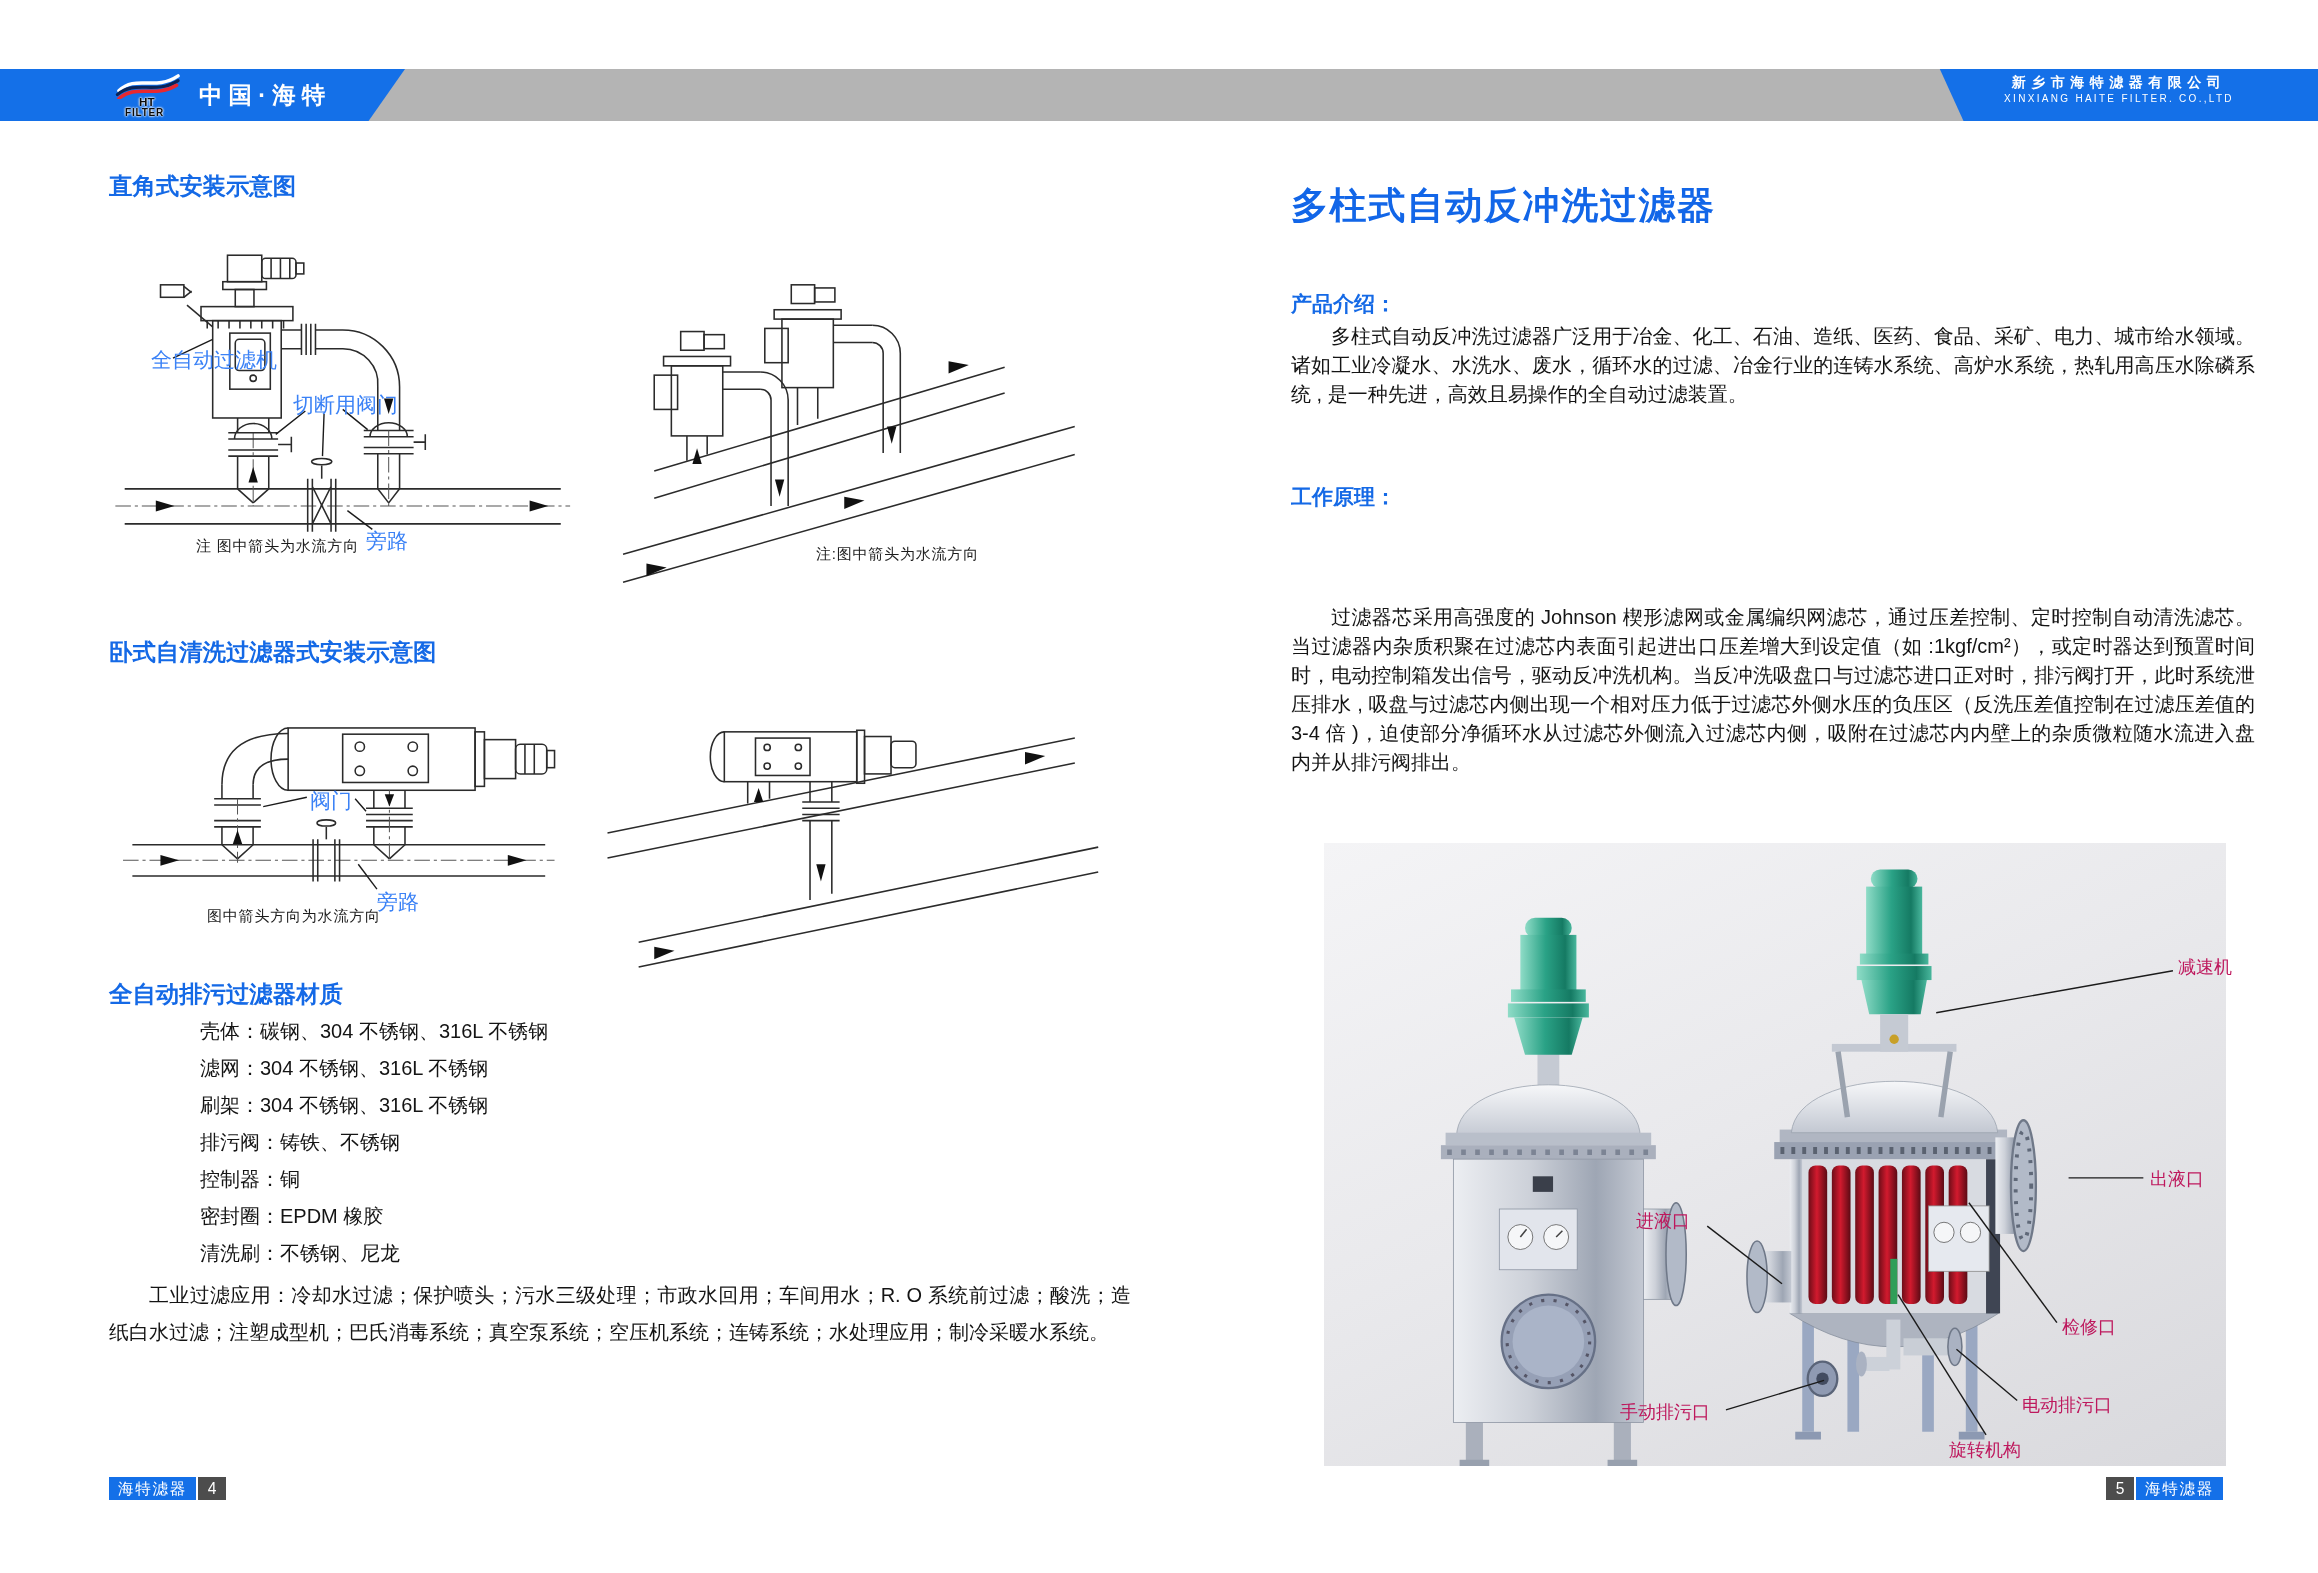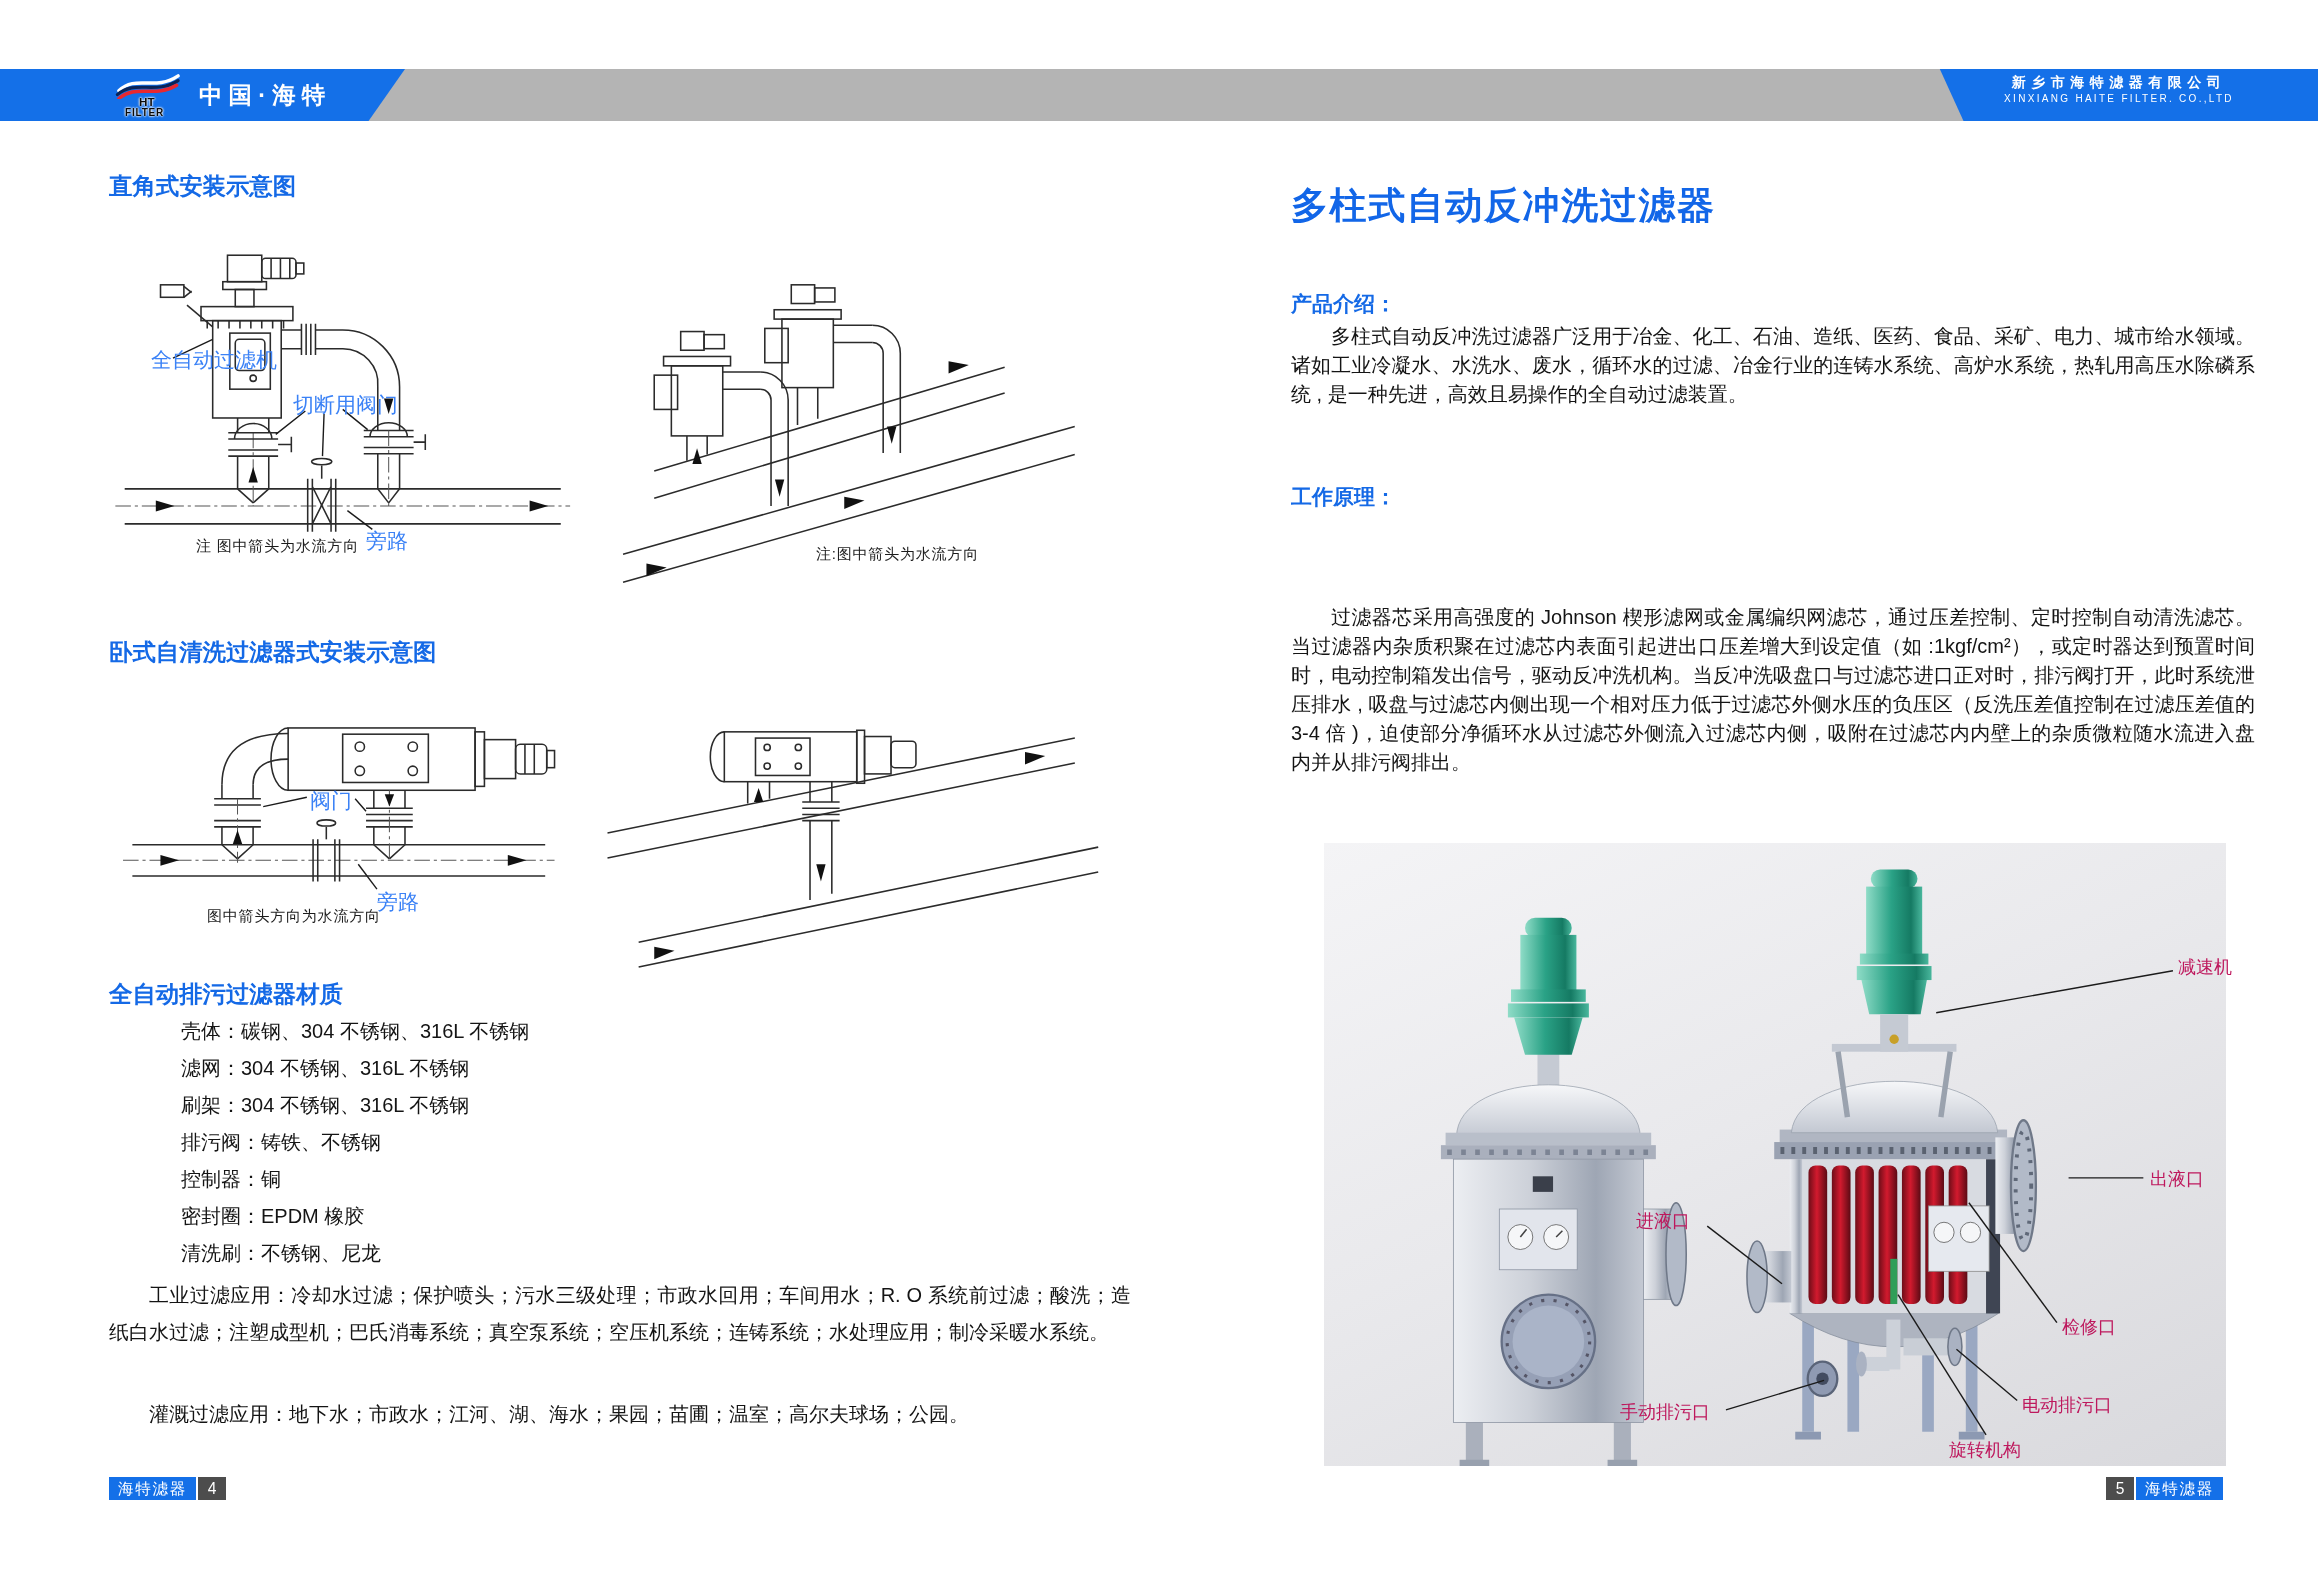--- a/index.html
+++ b/index.html
@@ -15,21 +15,21 @@
   .brand{position:absolute;left:199px;top:79px;font-size:23.4px;font-weight:bold;color:#ffffff;letter-spacing:6.2px;}
   .logo-txt{position:absolute;color:#0b0b0b;font-weight:bold;text-shadow:0 0 2.3px #fff,0 0 2.3px #fff,0 0 1.6px #fff;margin-left:8px;}
   .company{position:absolute;left:1963px;top:74px;width:312px;text-align:center;color:#ffffff;}
   .company .cn{font-size:14px;font-weight:bold;letter-spacing:5.5px;}
   .company .en{font-size:10px;letter-spacing:2.3px;margin-top:1px;}
   
   .h-blue{position:absolute;font-size:23.4px;font-weight:bold;color:#1469e6;}
   .h-sub{position:absolute;font-size:21px;font-weight:bold;color:#1469e6;}
   .big-title{position:absolute;left:1291px;top:181px;font-size:37px;font-weight:bold;color:#1266e8;letter-spacing:1.6px;}
   .para{position:absolute;font-size:20px;line-height:29px;text-align:justify;text-indent:2em;color:#141414;}
-  .mat-item{font-size:20px;line-height:37px;color:#141414;white-space:nowrap;}
+  .mat-item{font-size:20px;line-height:37px;color:#141414;white-space:nowrap;margin-left:19px;}
   .dlabel{position:absolute;font-size:21px;color:#3b82f6;white-space:nowrap;}
   .dnote{position:absolute;font-size:15px;color:#1c1c1c;white-space:nowrap;letter-spacing:0.8px;}
   .callout{position:absolute;font-size:18px;color:#be185d;white-space:nowrap;}
   
   .pg-blue{position:absolute;width:87px;height:23.4px;background:#1470e8;color:#fff;font-size:15.6px;
            text-align:center;line-height:23.4px;letter-spacing:1.6px;}
   .pg-gray{position:absolute;width:28px;height:23.4px;background:#4d4d4d;color:#fff;font-size:15.6px;
            text-align:center;line-height:23.4px;}
   
   svg.diagram{position:absolute;}
@@ -225,21 +225,20 @@
     <div class="mat-item">壳体：碳钢、304 不锈钢、316L 不锈钢</div>
     <div class="mat-item">滤网：304 不锈钢、316L 不锈钢</div>
     <div class="mat-item">刷架：304 不锈钢、316L 不锈钢</div>
     <div class="mat-item">排污阀：铸铁、不锈钢</div>
     <div class="mat-item">控制器：铜</div>
     <div class="mat-item">密封圈：EPDM 橡胶</div>
     <div class="mat-item">清洗刷：不锈钢、尼龙</div>
   </div>
 
   <div class="para" style="left:109px;top:1277px;width:1022px;line-height:37px">工业过滤应用：冷却水过滤；保护喷头；污水三级处理；市政水回用；车间用水；R. O 系统前过滤；酸洗；造纸白水过滤；注塑成型机；巴氏消毒系统；真空泵系统；空压机系统；连铸系统；水处理应用；制冷采暖水系统。</div>
-  <div class="para" style="left:109px;top:1396px;width:1022px;line-height:37px">灌溉过滤应用：地下水；市政水；江河、湖、海水；果园；苗圃；温室；高尔夫球场；公园。</div>
 
   <div class="pg-blue" style="left:109px;top:1477px">海特滤器</div>
   <div class="pg-gray" style="left:198px;top:1477px">4</div>
 
   <div class="big-title">多柱式自动反冲洗过滤器</div>
 
   <div class="h-sub" style="left:1291px;top:290px">产品介绍：</div>
   <div class="para" style="left:1291px;top:322px;width:964px">多柱式自动反冲洗过滤器广泛用于冶金、化工、石油、造纸、医药、食品、采矿、电力、城市给水领域。诸如工业冷凝水、水洗水、废水，循环水的过滤、冶金行业的连铸水系统、高炉水系统，热轧用高压水除磷系统 , 是一种先进，高效且易操作的全自动过滤装置。</div>
 
   <div class="h-sub" style="left:1291px;top:483px">工作原理：</div>

